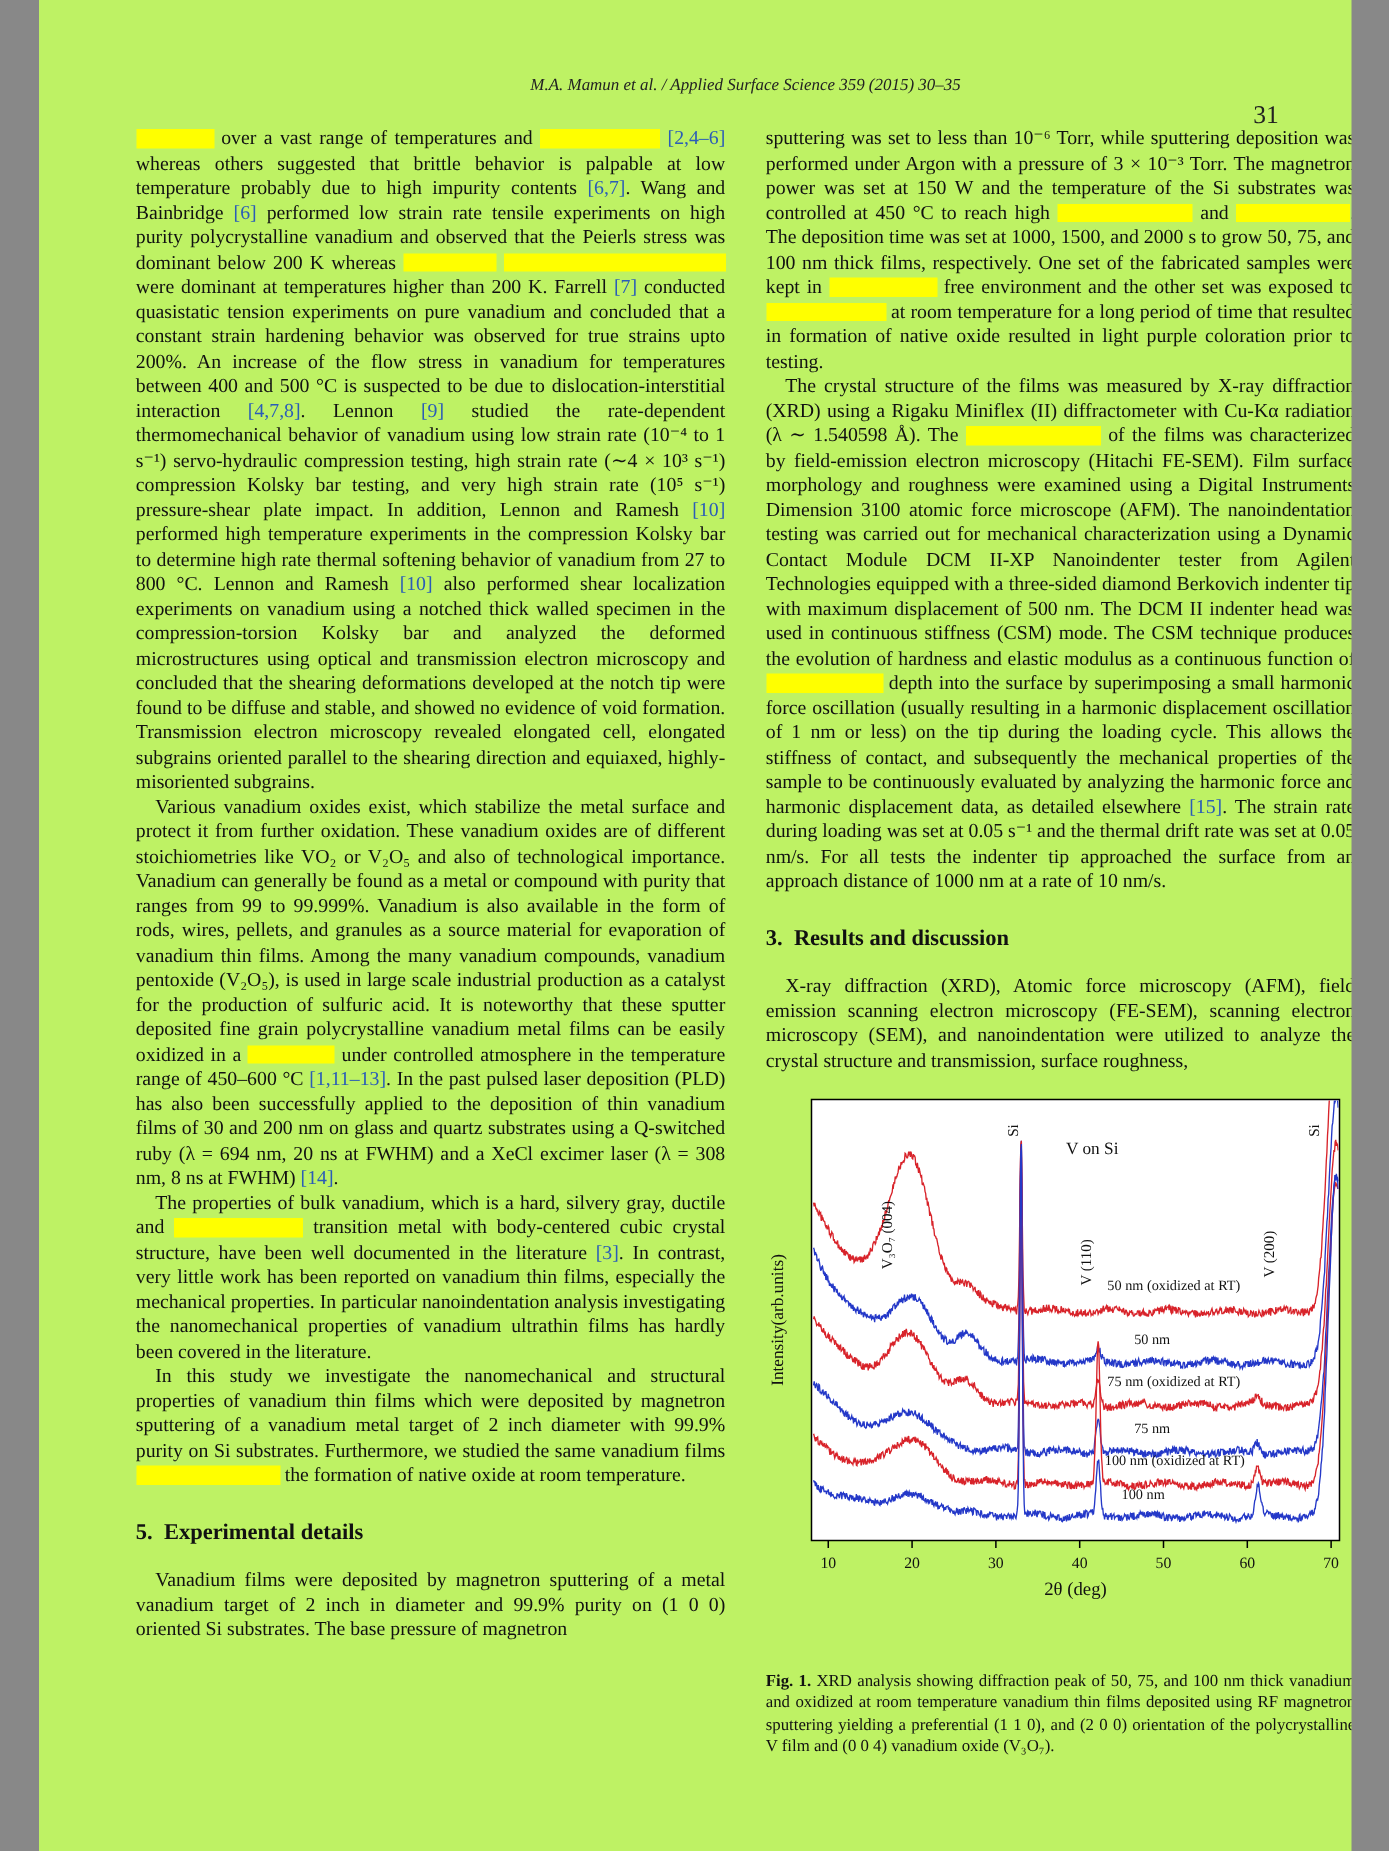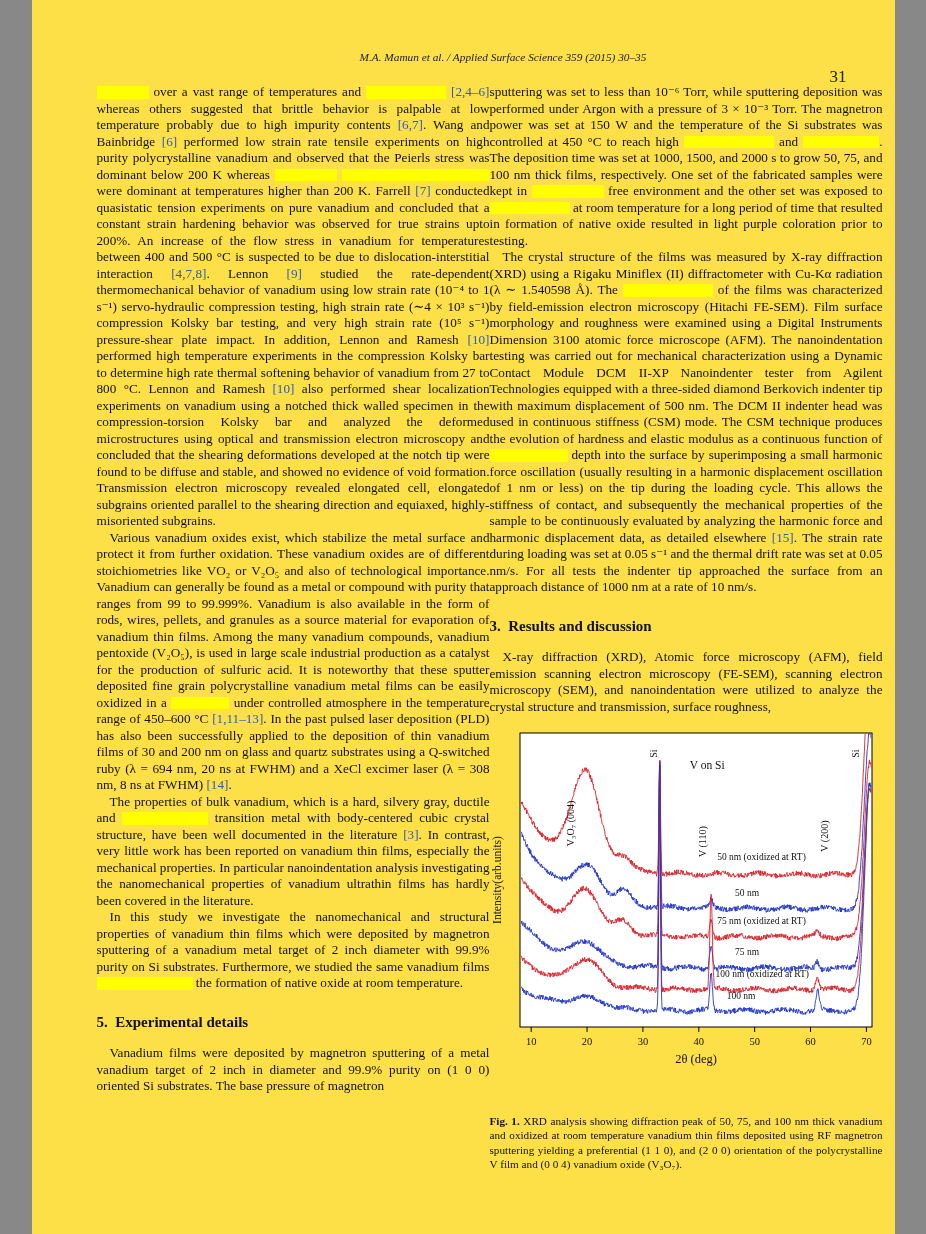--- a/index.html
+++ b/index.html
@@ -1,21 +1,21 @@
 <!DOCTYPE html>
 <html><head>
 <meta charset="utf-8">
 <style>
   html,body{margin:0;padding:0;background:#888;}
-  .page{position:relative;width:863px;height:1234px;background:#fde047;margin:0 auto;
-        font-family:"Liberation Serif","DejaVu Serif",serif;color:#111;overflow:hidden;}
+  .page{position:relative;width:863px;height:1234px;background:#bef264;margin:0 auto;
+        font-family:"Liberation Serif","DejaVu Serif",serif;color:#111;overflow:hidden;padding-left:12px;}
   .running-head{position:absolute;top:51px;left:65px;width:813px;text-align:center;
         font-style:italic;font-size:11.3px;color:#222;}
   .page-num{position:absolute;top:67px;right:48px;font-size:17px;color:#222;}
-  .content{position:absolute;top:84px;left:65px;width:813px;display:flex;}
+  .content{position:absolute;top:84px;left:65px;width:813px;display:flex;gap:27px;}
   .col{width:393px;font-size:13.2px;line-height:16.5px;text-align:justify;}
   .col p{margin:0;text-indent:13px;}
   .col p.cont{text-indent:0;}
   h2.sec{font-size:15px;font-weight:bold;margin:22px 0 15px 0;text-align:left;}
   .cite{color:#2a5cb8;}
   .b{font-weight:bold;}
   .hl-block{display:inline-block;background:#ffff00;height:12.5px;vertical-align:-2.5px;}
   figure.fig{margin:12px 0 0 0;}
   .fig-caption{font-size:11.2px;line-height:14.6px;text-align:justify;margin-top:34px;color:#111;}
   svg text{font-family:"Liberation Serif","DejaVu Serif",serif;fill:#111;}

